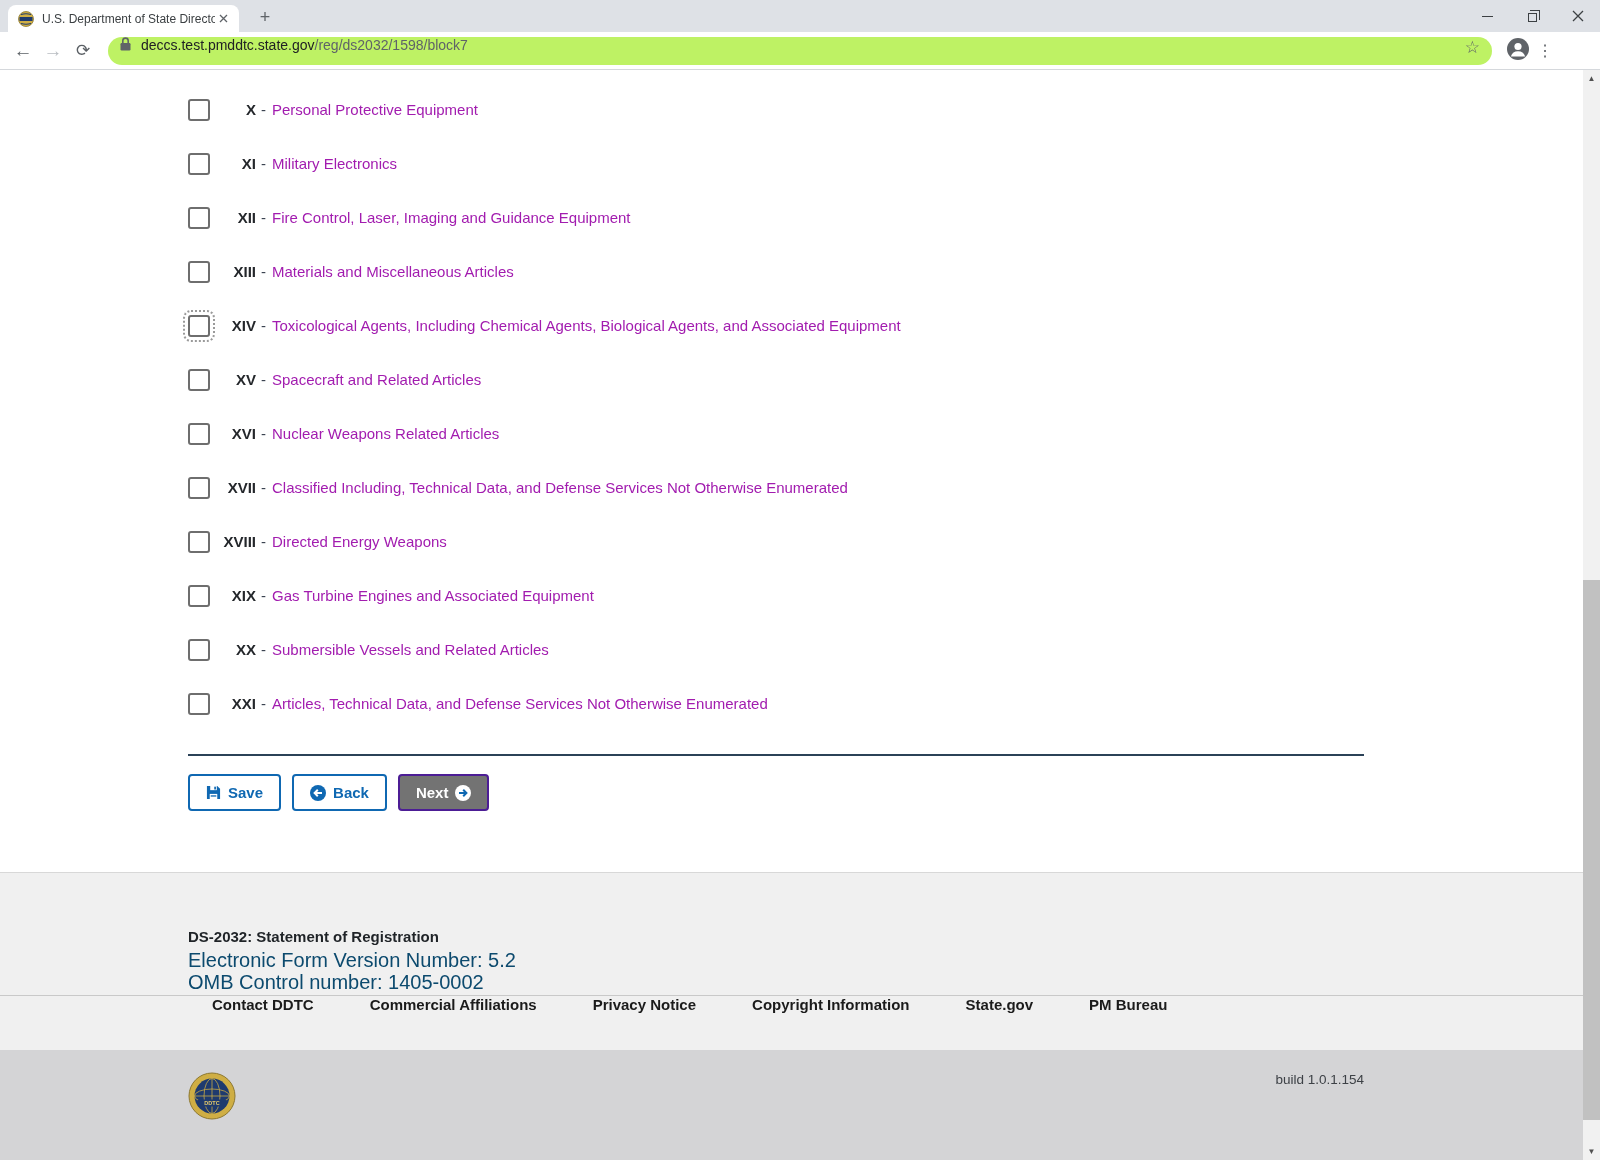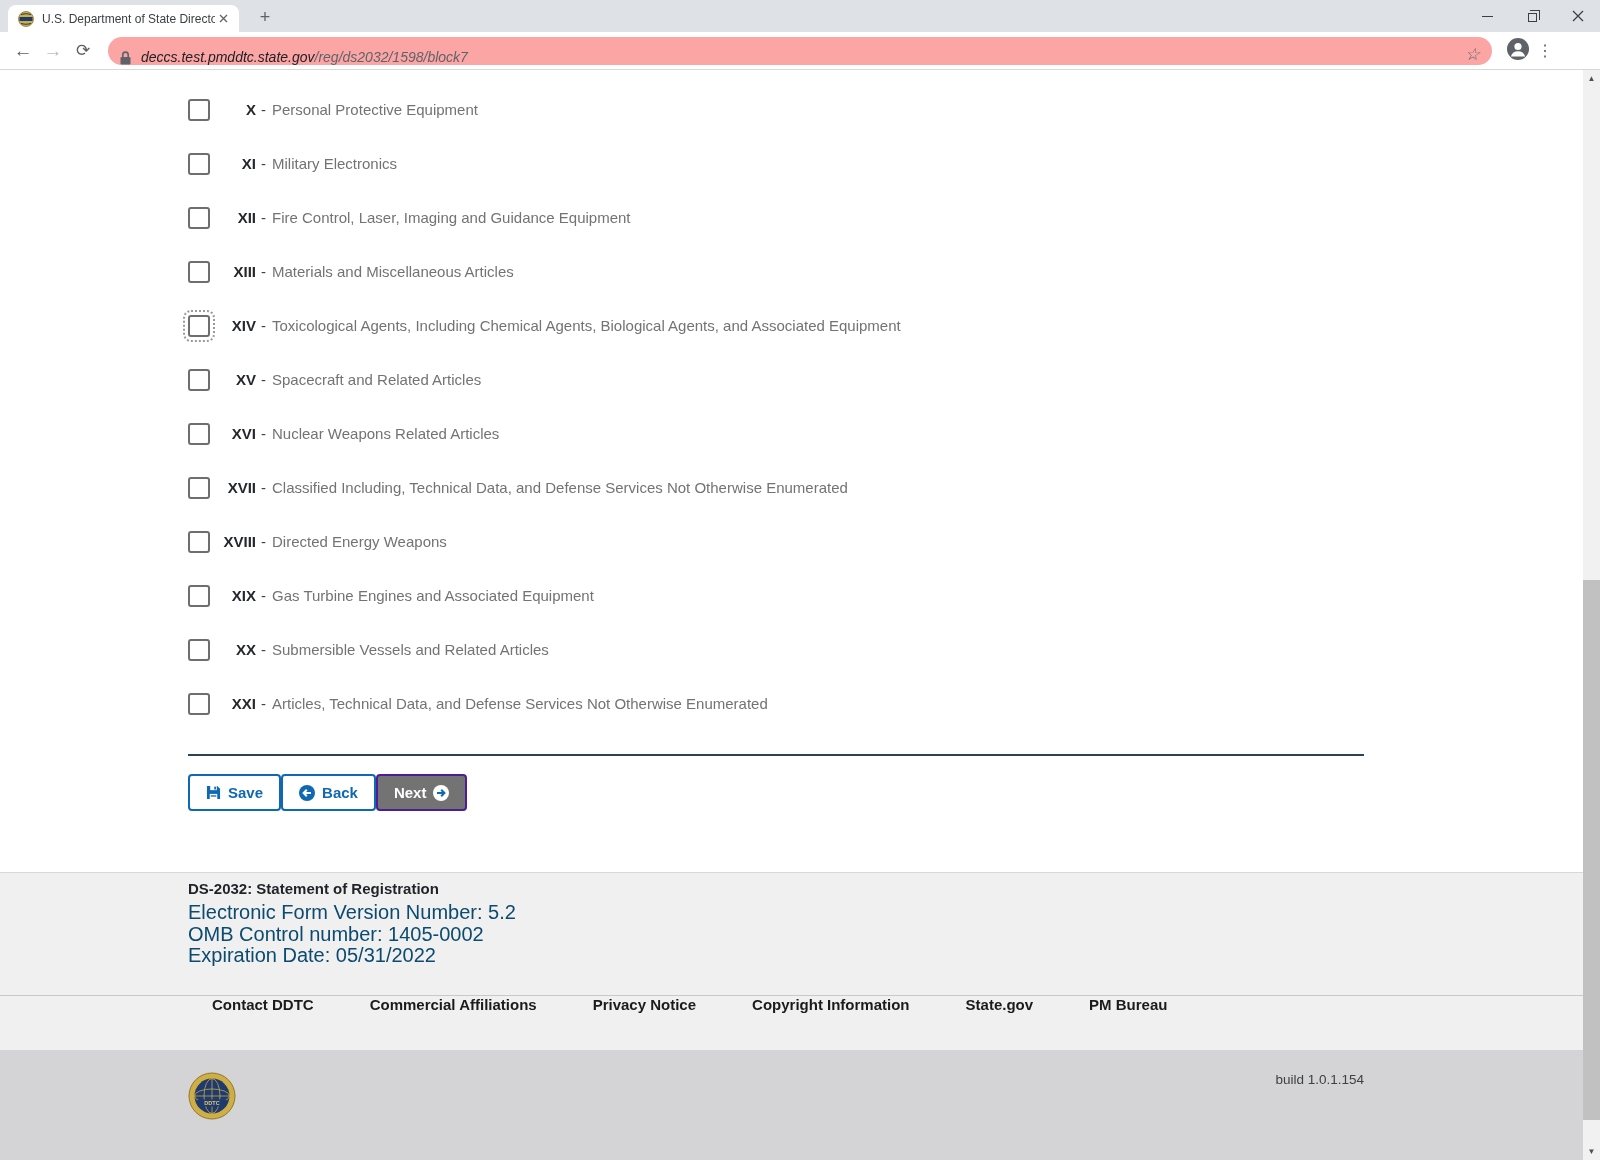--- a/index.html
+++ b/index.html
@@ -23,55 +23,55 @@
   .glyph-restore::before { content:""; position:absolute; left:1px; top:-4px; width:9px; height:9px;
                            border:1.3px solid #3c4043; border-left:none; border-bottom:none; }
   .glyph-close svg, .tab-close svg { display:block; }
 
   .toolbar { position:absolute; top:32px; left:0; width:1600px; height:38px; background:#fff;
              border-bottom:1px solid #d5d8dc; display:flex; align-items:center; }
   .nav-ic { font-size:19px; color:#5a5f64; width:30px; text-align:center; }
   .nav-ic.disabled { color:#b8bcc1; }
   .nav-back { margin-left:8px; }
   .nav-reload { font-size:17px; }
-  .omnibox { margin-left:10px; width:1384px; height:28px; background:#fca5a5; border-radius:14px;
-             display:flex; align-items:flex-end; padding:0 12px;font-style:italic; }
+  .omnibox { margin-left:10px; width:1384px; height:28px; background:#bef264; border-radius:14px;
+             display:flex; align-items:flex-start; padding:0 12px; }
   .url-text { font-size:14px; margin-left:10px; white-space:nowrap; }
   .url-domain { color:#202124; }
   .url-path { color:#5f6368; }
   .omni-spacer { flex:1; }
   .star-ic { color:#5f6368; font-size:17px; }
   .avatar { margin-left:14px; }
   .menu-dots { width:26px; text-align:center; color:#5f6368; font-size:16px; letter-spacing:0; margin-left:2px; }
 
   
   .page { position:absolute; top:70px; left:0; width:1600px; height:1090px; background:#fff; overflow:hidden; }
 
   .cat-list { position:absolute; top:28px; left:188px; }
   .cat-row { display:flex; align-items:center; height:23px; margin-bottom:31px; cursor:default; }
   .cbx { width:22px; height:22px; border:2px solid #6e6e6e; border-radius:3px; background:#fff; flex:0 0 auto; }
   .cbx.focused { outline:2px dotted #9a9a9a; outline-offset:3px; }
   .numeral { display:inline-block; width:42px; margin-left:4px; text-align:right;
              font-weight:bold; font-size:15px; color:#24272b; }
   .dash { margin:0 6px 0 5px; font-size:15px; color:#3b4351; }
-  .cat-label { font-size:15px; color:#737373; }
+  .cat-label { font-size:15px; color:#a21caf; }
 
   .content-hr { position:absolute; top:684px; left:188px; width:1176px; height:0; border-top:2px solid #2b4257; }
 
-  .actions { position:absolute; top:704px; left:188px; display:flex; }
+  .actions { position:absolute; top:704px; left:188px; display:flex; gap:11px; }
   .btn { height:37px; border-radius:4px; font-weight:bold; font-size:15px; padding:0 16px;
          display:flex; align-items:center; gap:7px; font-family:"Liberation Sans",sans-serif; cursor:pointer; }
   .btn-outline { background:#fff; border:2px solid #0f68b2; color:#0f68b2; }
   .btn-solid { background:#737373; border:2px solid #4c1d95; color:#fff; }
   .btn svg { display:block; }
 
   
   .footer1 { position:absolute; top:802px; left:0; width:1600px; height:123px; background:#f0f0f0;
              border-top:1px solid #d8d8d8; padding:7px 0 0 188px; }
-  .form-title { font-size:15px; font-weight:bold; color:#1f2327; margin-bottom:5px; }
+  .form-title { font-size:15px; font-weight:bold; color:#1f2327; margin-bottom:5px;margin-top:48px; }
   .form-line { font-size:20px; color:#0c4a6e; line-height:21.5px; }
 
   .links-band { position:absolute; top:925px; left:0; width:1600px; height:55px; background:#f0f0f0;
                 border-top:1px solid #c9c9c9; display:flex; align-items:flex-start; padding-left:212px; gap:56px; }
   .f-link { font-size:15px; font-weight:bold; color:#1b1b1b; white-space:nowrap; cursor:pointer; }
 
   .bottom-band { position:absolute; top:980px; left:0; width:1600px; height:180px; background:#d4d4d6; }
   .brand-wrap { position:absolute; top:22px; left:188px; display:flex; align-items:center; }
   .brand-title { margin-left:16px; font-size:19.5px; font-weight:bold; color:#1e5da6; }
   .build-txt { position:absolute; top:22px; right:236px; font-size:13.5px; color:#3d4146; }

